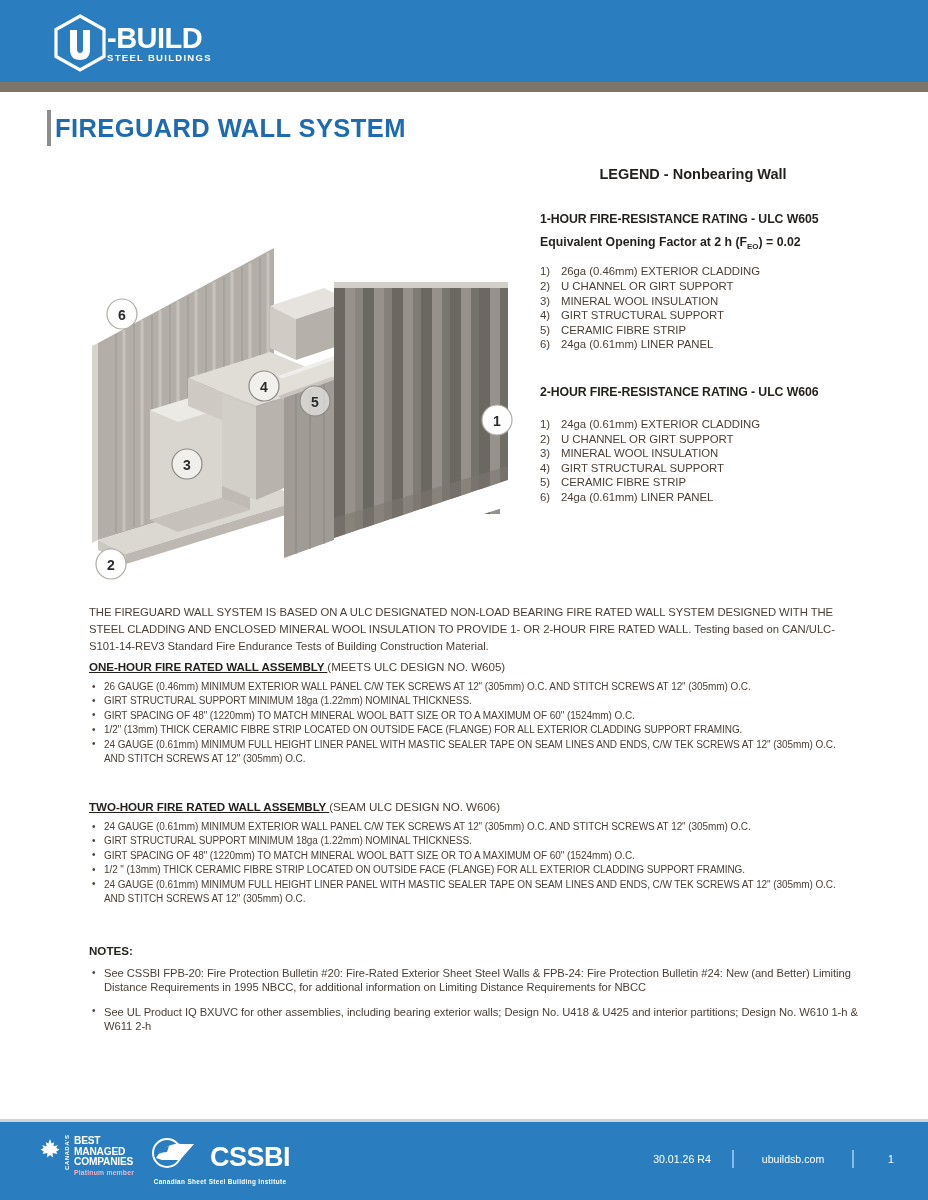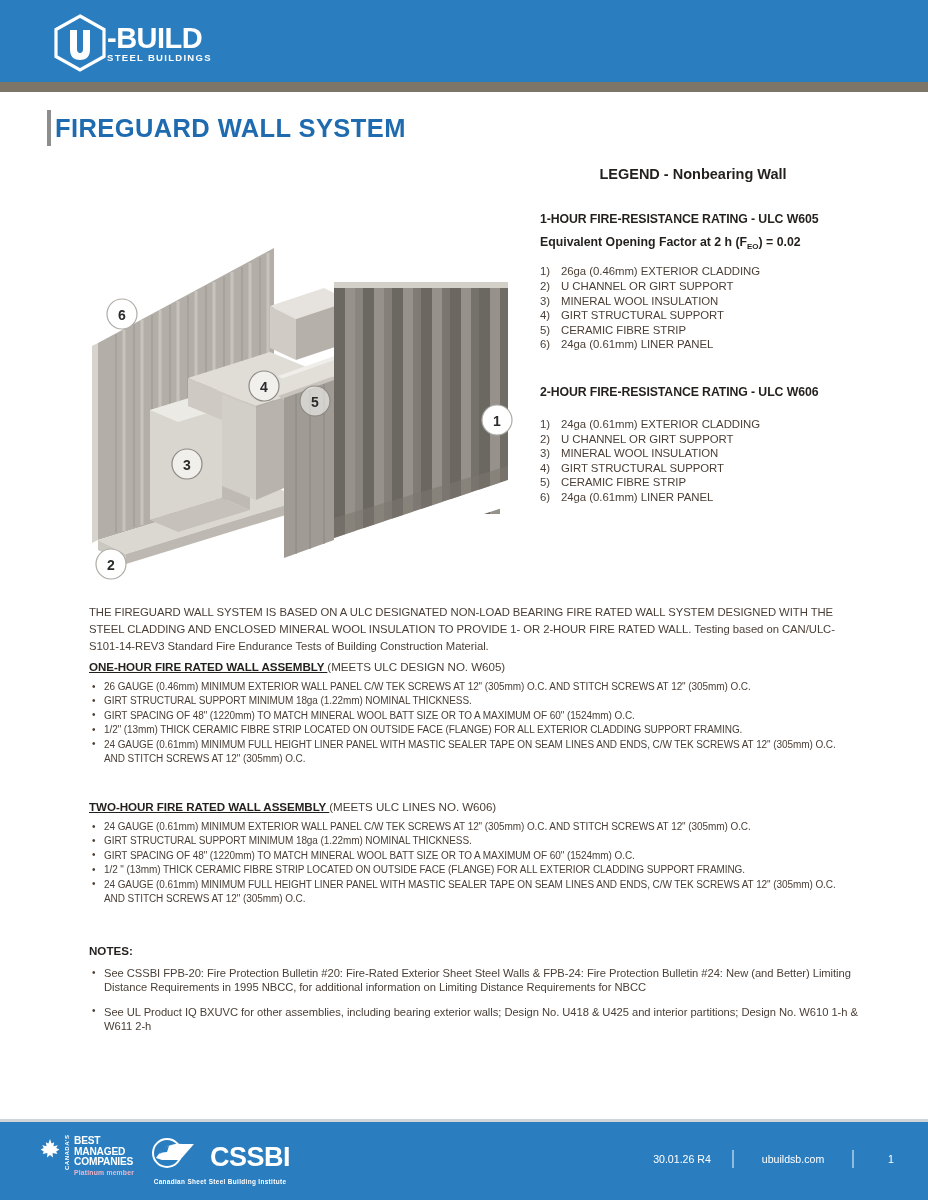--- a/index.html
+++ b/index.html
@@ -418,21 +418,21 @@
     <ul class="bul">
       <li>26 GAUGE (0.46mm) MINIMUM EXTERIOR WALL PANEL C/W TEK SCREWS AT 12" (305mm) O.C. AND STITCH SCREWS AT 12" (305mm) O.C.</li>
       <li>GIRT STRUCTURAL SUPPORT MINIMUM 18ga (1.22mm) NOMINAL THICKNESS.</li>
       <li>GIRT SPACING OF 48" (1220mm) TO MATCH MINERAL WOOL BATT SIZE OR TO A MAXIMUM OF 60" (1524mm) O.C.</li>
       <li>1/2" (13mm) THICK CERAMIC FIBRE STRIP LOCATED ON OUTSIDE FACE (FLANGE) FOR ALL EXTERIOR CLADDING SUPPORT FRAMING.</li>
       <li>24 GAUGE (0.61mm) MINIMUM FULL HEIGHT LINER PANEL WITH MASTIC SEALER TAPE ON SEAM LINES AND ENDS, C/W TEK SCREWS AT 12" (305mm) O.C. AND STITCH SCREWS AT 12" (305mm) O.C.</li>
     </ul>
   </div>
 
   <div class="sec-twohour">
-    <div class="sec-head"><span class="ul">TWO-HOUR FIRE RATED WALL ASSEMBLY </span><span class="plain">(MEETS ULC LINES NO. W606)</span></div>
+    <div class="sec-head"><span class="ul">TWO-HOUR FIRE RATED WALL ASSEMBLY </span><span class="plain">(SEAM ULC DESIGN NO. W606)</span></div>
     <ul class="bul">
       <li>24 GAUGE (0.61mm) MINIMUM EXTERIOR WALL PANEL C/W TEK SCREWS AT 12" (305mm) O.C. AND STITCH SCREWS AT 12" (305mm) O.C.</li>
       <li>GIRT STRUCTURAL SUPPORT MINIMUM 18ga (1.22mm) NOMINAL THICKNESS.</li>
       <li>GIRT SPACING OF 48" (1220mm) TO MATCH MINERAL WOOL BATT SIZE OR TO A MAXIMUM OF 60" (1524mm) O.C.</li>
       <li>1/2 " (13mm) THICK CERAMIC FIBRE STRIP LOCATED ON OUTSIDE FACE (FLANGE) FOR ALL EXTERIOR CLADDING SUPPORT FRAMING.</li>
       <li>24 GAUGE (0.61mm) MINIMUM FULL HEIGHT LINER PANEL WITH MASTIC SEALER TAPE ON SEAM LINES AND ENDS, C/W TEK SCREWS AT 12" (305mm) O.C. AND STITCH SCREWS AT 12" (305mm) O.C.</li>
     </ul>
   </div>
 
   <div class="notes">

